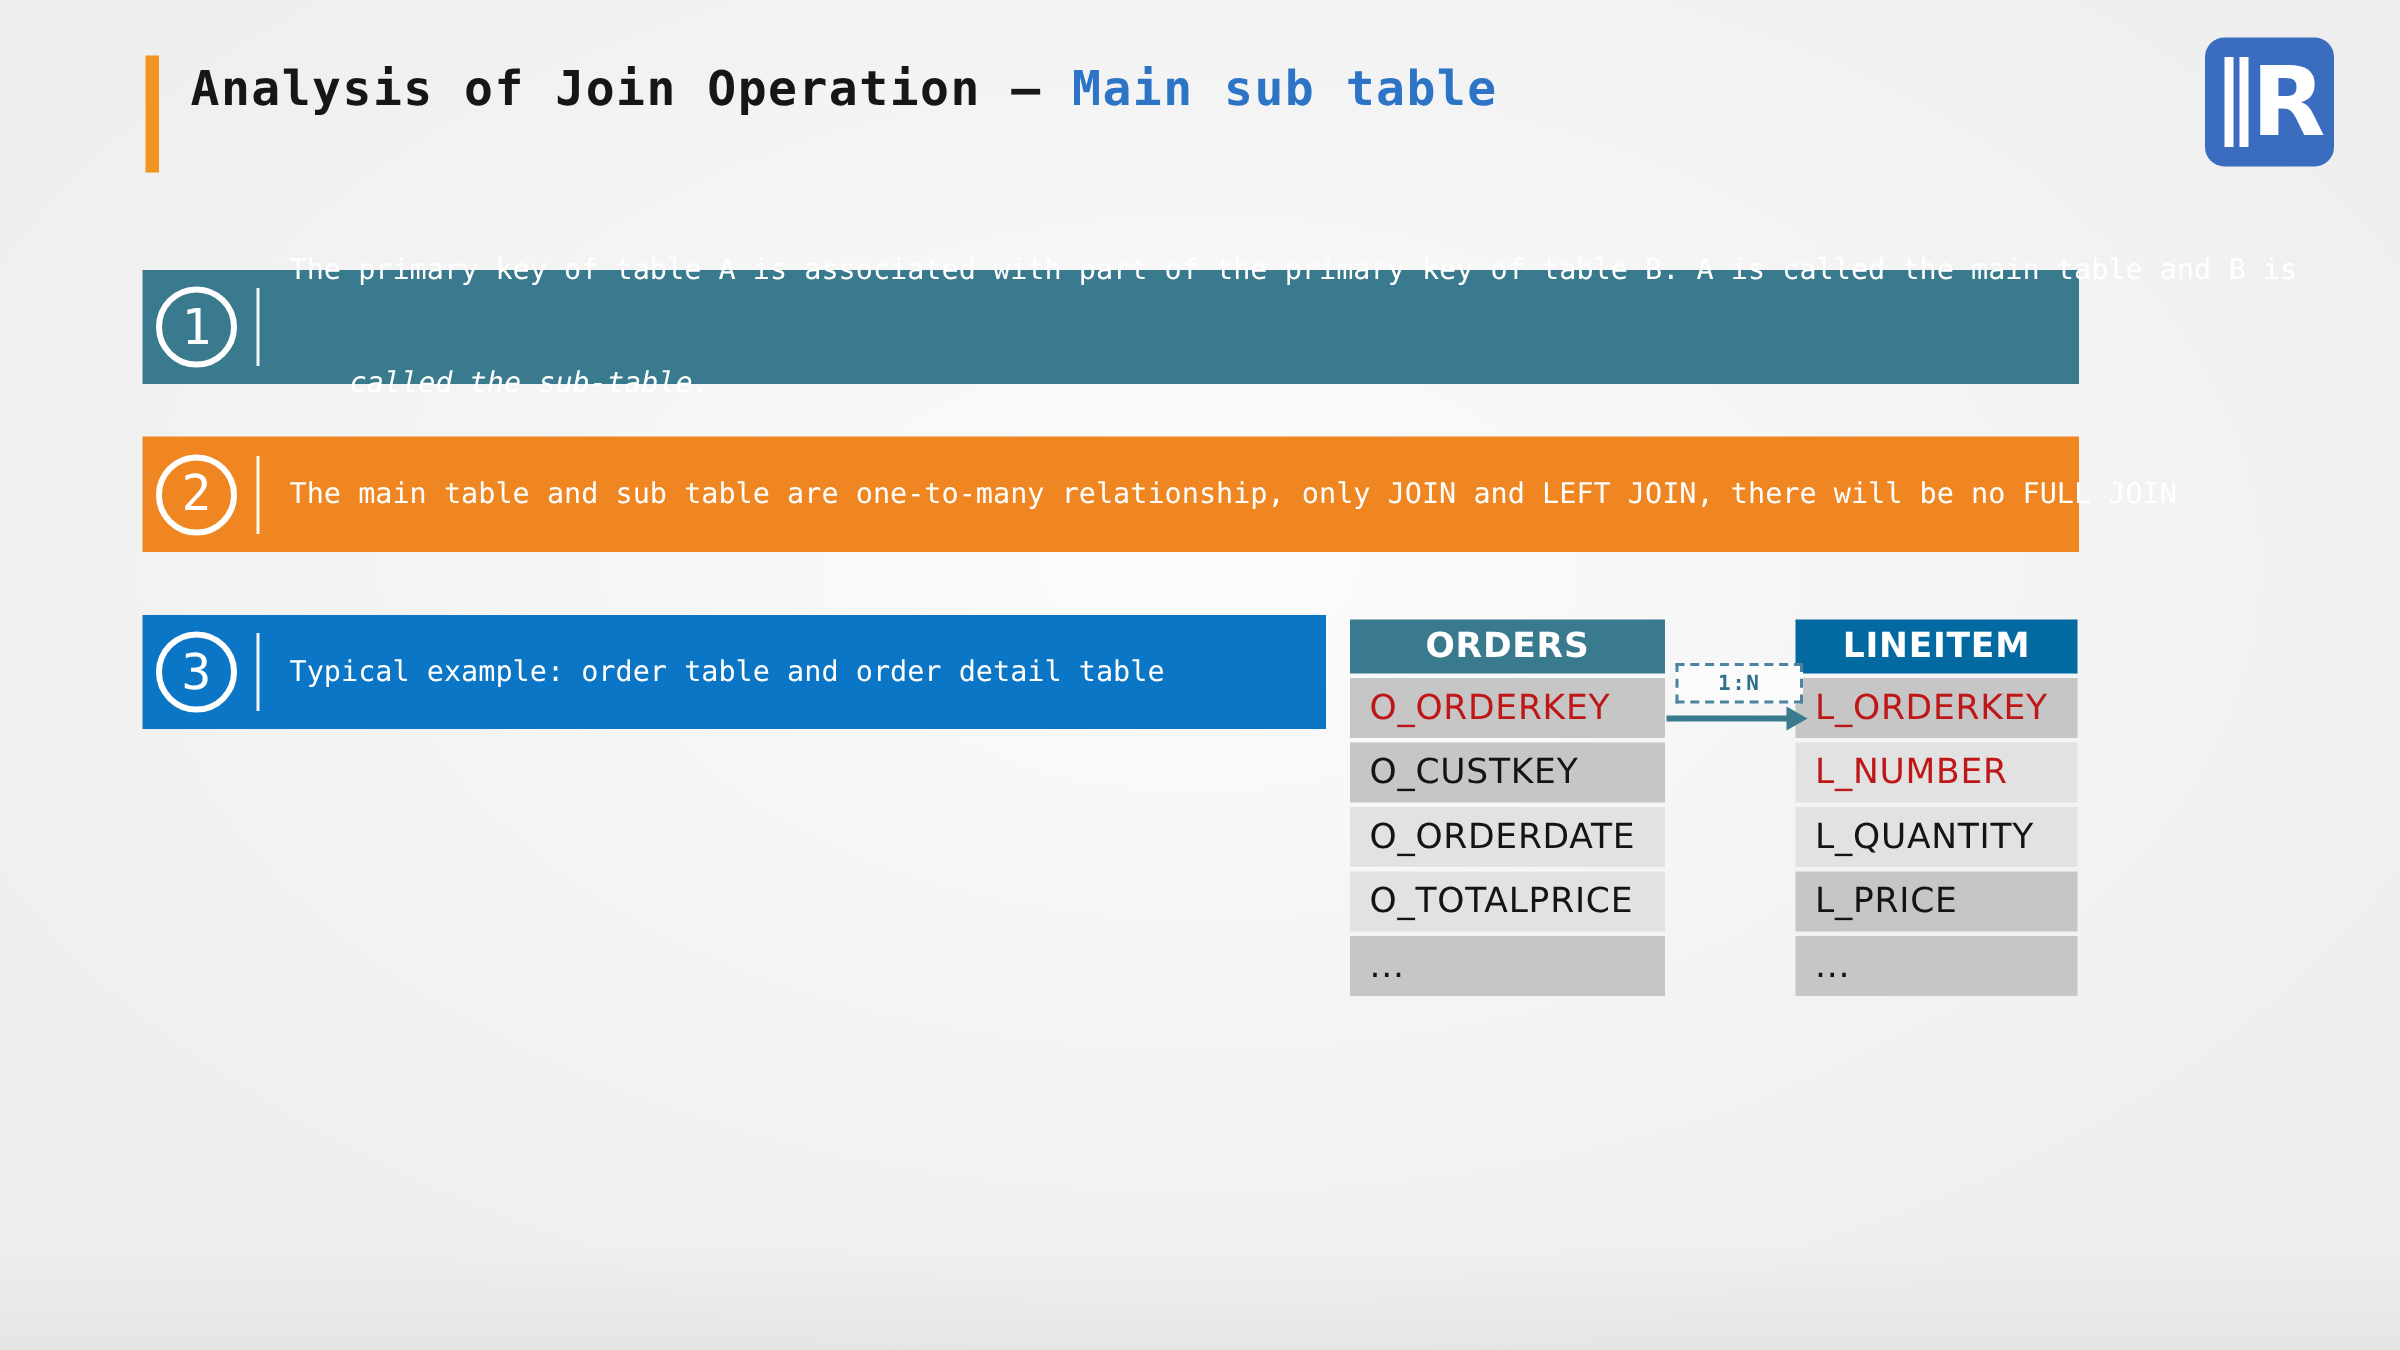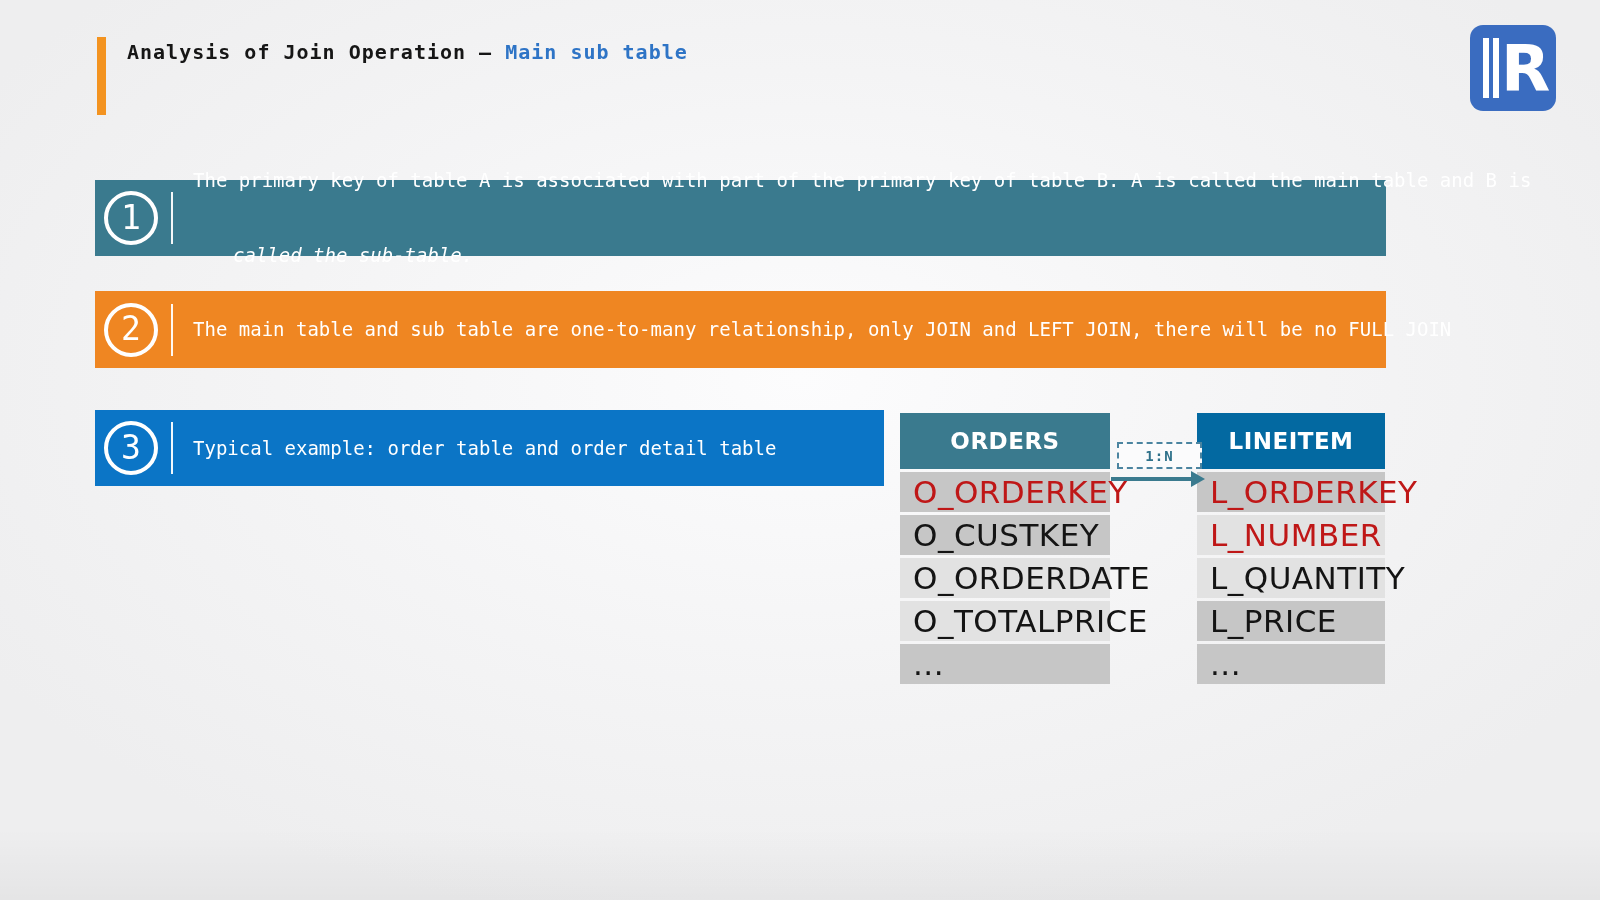--- a/index.html
+++ b/index.html
@@ -10,21 +10,21 @@
       linear-gradient(180deg, rgba(0,0,0,0) 92%, rgba(0,0,0,0.04) 100%),
       radial-gradient(ellipse 950px 560px at 50% 42%, #fcfcfd 0%, #f4f4f5 55%, #eeeeef 100%);
     position: relative;
   }
 
   
   .title-wrap { position: absolute; left: 97px; top: 37px; display: flex; }
   .accent-bar { width: 9px; height: 78px; background: #f39320; }
   .title-text {
     margin-left: 21px; margin-top: 3px;
-    font-size: 20px; font-weight: bold; letter-spacing: 1px;
+    font-size: 32px; font-weight: bold; letter-spacing: 1px;
     color: #161616; white-space: nowrap;
   }
   .title-text .accent { color: #2e74c6; }
 
   
   .logo {
     position: absolute; left: 1470px; top: 25px; width: 86px; height: 86px;
     background: #3a6cc0; border-radius: 13px; overflow: hidden;
   }
   .logo .bar { position: absolute; top: 13px; width: 6px; height: 60px; background: #ffffff; }
@@ -54,28 +54,28 @@
   }
   .v-sep { flex: none; width: 2px; height: 52px; margin-left: 13px; background: rgba(255,255,255,0.95); }
   .banner-text { margin-left: 20px; font-size: 19px; line-height: 25px; white-space: pre; }
   .banner-text .line2 { padding-left: 40px; font-style: italic; }
 
   
   .db-table { position: absolute; top: 413px; font-family: "DejaVu Sans", "Liberation Sans", sans-serif; }
   .db-orders   { left: 900px;  width: 210px; }
   .db-lineitem { left: 1197px; width: 188px; }
   .db-header {
-    height: 56px; display: flex; align-items: center; justify-content: center;
+    height: 36px; display: flex; align-items: center; justify-content: center;
     color: #ffffff; font-weight: bold; font-size: 23px; letter-spacing: 0.5px;
   }
   .db-orders .db-header { background: #3a7a8e; }
   .db-lineitem .db-header { background: #0369a1; }
   .db-row {
     height: 40px; margin-top: 3px; display: flex; align-items: center;
-    padding-left: 13px; font-size: 31px; color: #141414; letter-spacing: 0.5px;
+    padding-left: 13px; font-size: 23px; color: #141414; letter-spacing: 0.5px;
   }
   .db-row.dark  { background: #c6c6c6; }
   .db-row.light { background: #e2e2e2; }
   .db-row.key   { color: #bf1717; }
 
   
   .relation-badge {
     position: absolute; left: 1117px; top: 442px; width: 85px; height: 27px;
     border: 2px dashed #4b84a0; background: #fbfbfc;
     display: flex; align-items: center; justify-content: center;

